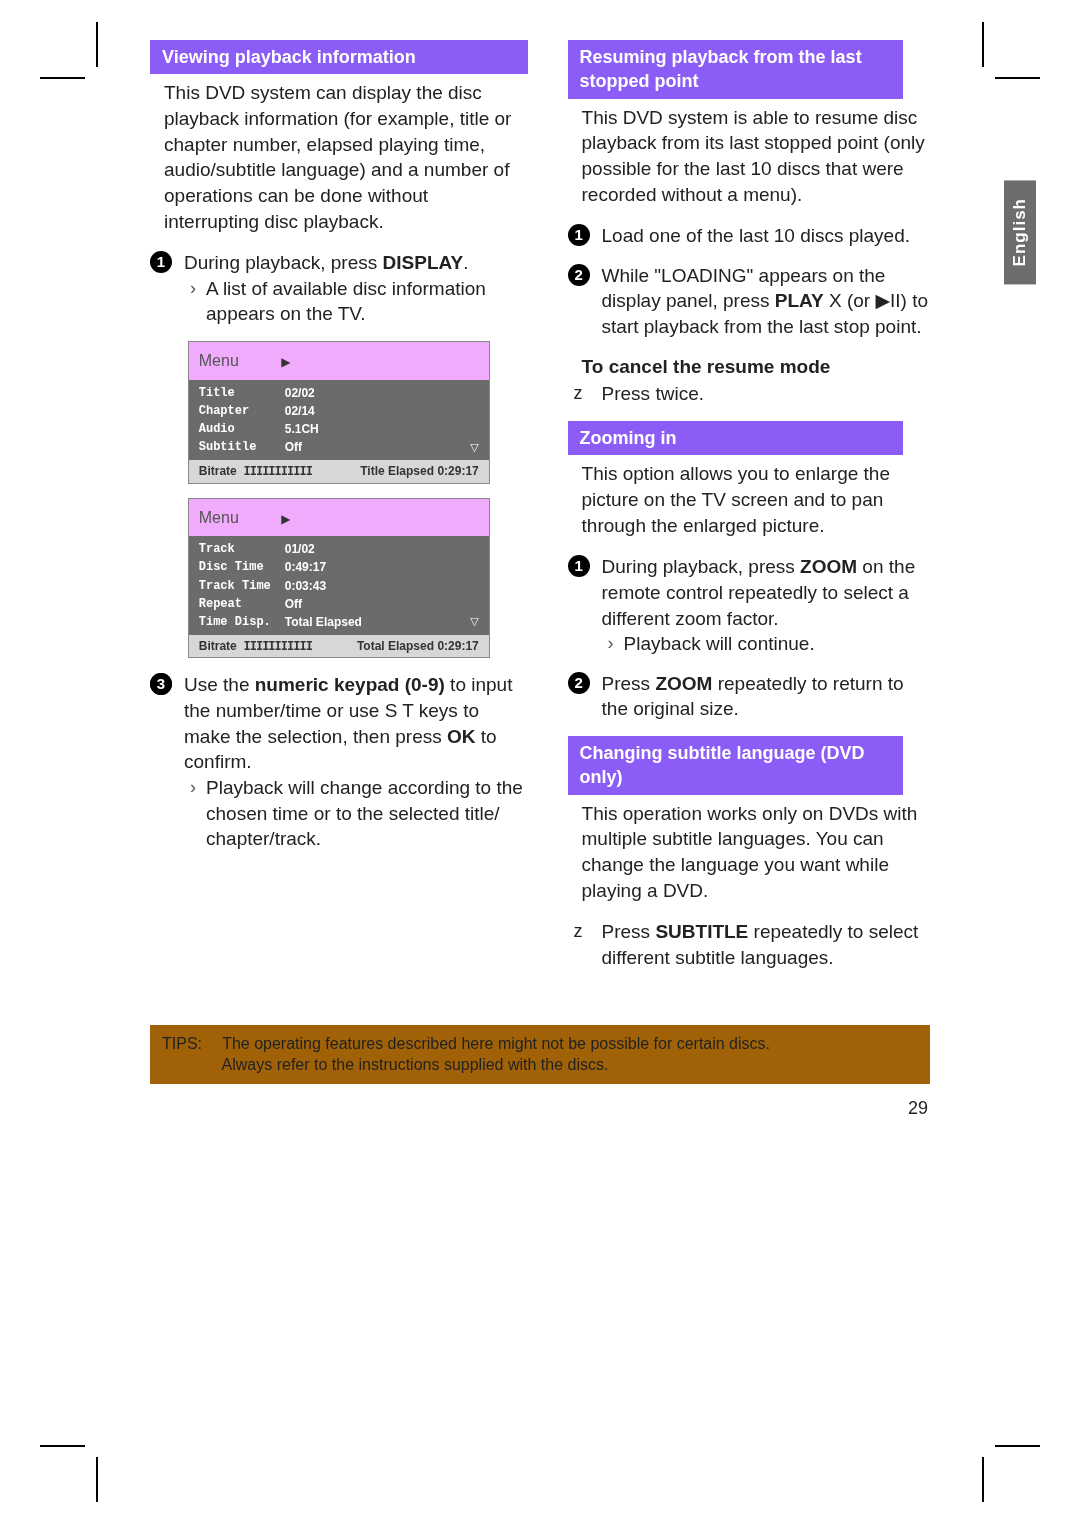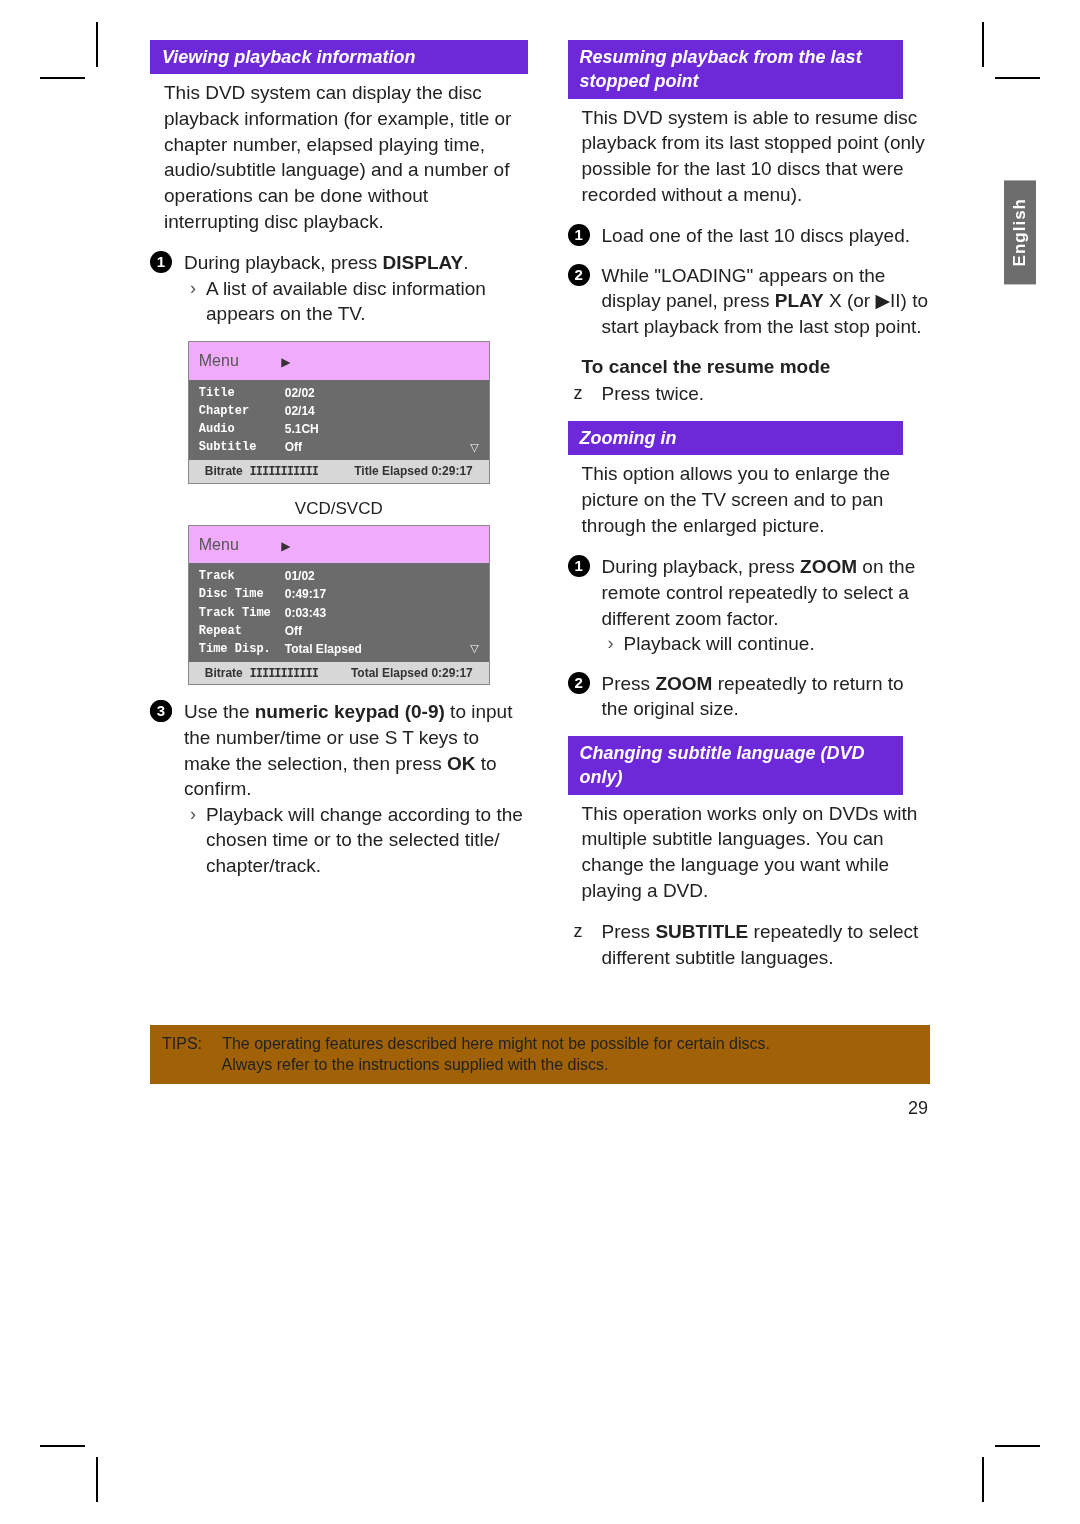--- a/index.html
+++ b/index.html
@@ -45,27 +45,26 @@
     display: flex;
     gap: 40px;
   }
   .col {
     flex: 1;
     min-width: 0;
     font-size: 19px;
     line-height: 1.35;
   }
   .section-head {
-    background: #6d28d9;
+    background: #8b5cf6;
     color: #fff;
     font-weight: 700;
     padding: 5px 12px;
     font-size: 18px;
     margin-bottom: 6px;
-    font-style: italic;
   }
   .paragraph {
     margin: 0 0 16px 14px;
   }
   .step {
     position: relative;
     margin: 0 0 14px 0;
     padding-left: 34px;
   }
   .step .bullet-num {
@@ -145,21 +144,21 @@
   .menu-arrow {
     position: absolute;
     right: 10px;
     bottom: 6px;
     color: #fff;
     font-size: 11px;
   }
   .menu-footer {
     background: #d7d7d7;
     color: #333;
-    padding: 3px 16px;
+    padding: 3px 10px;
     display: flex;
     justify-content: space-between;
     font-size: 12px;
     font-weight: 600;
   }
   .menu-footer .bars {
     letter-spacing: -1px;
     font-family: monospace;
     font-weight: 900;
   }
@@ -250,21 +249,20 @@
                 <span class="v">Off</span>
               </div>
             <span class="menu-arrow">▽</span>
           </div>
           <div class="menu-footer">
             <span><span>Bitrate</span>&nbsp;&nbsp;<span class="bars">IIIIIIIIIII</span></span>
             <span><span>Title Elapsed</span>&nbsp;<span>0:29:17</span></span>
           </div>
         </div>
 
-        <div class="menu-label">VCD/SVCD</div>
         <div class="menu-box">
           <div class="menu-header">
             <span>Menu</span>
             <span class="play">▶</span>
           </div>
           <div class="menu-rows">
             <div class="menu-row">
                 <span class="k">Track</span>
                 <span class="v">01/02</span>
               </div>

